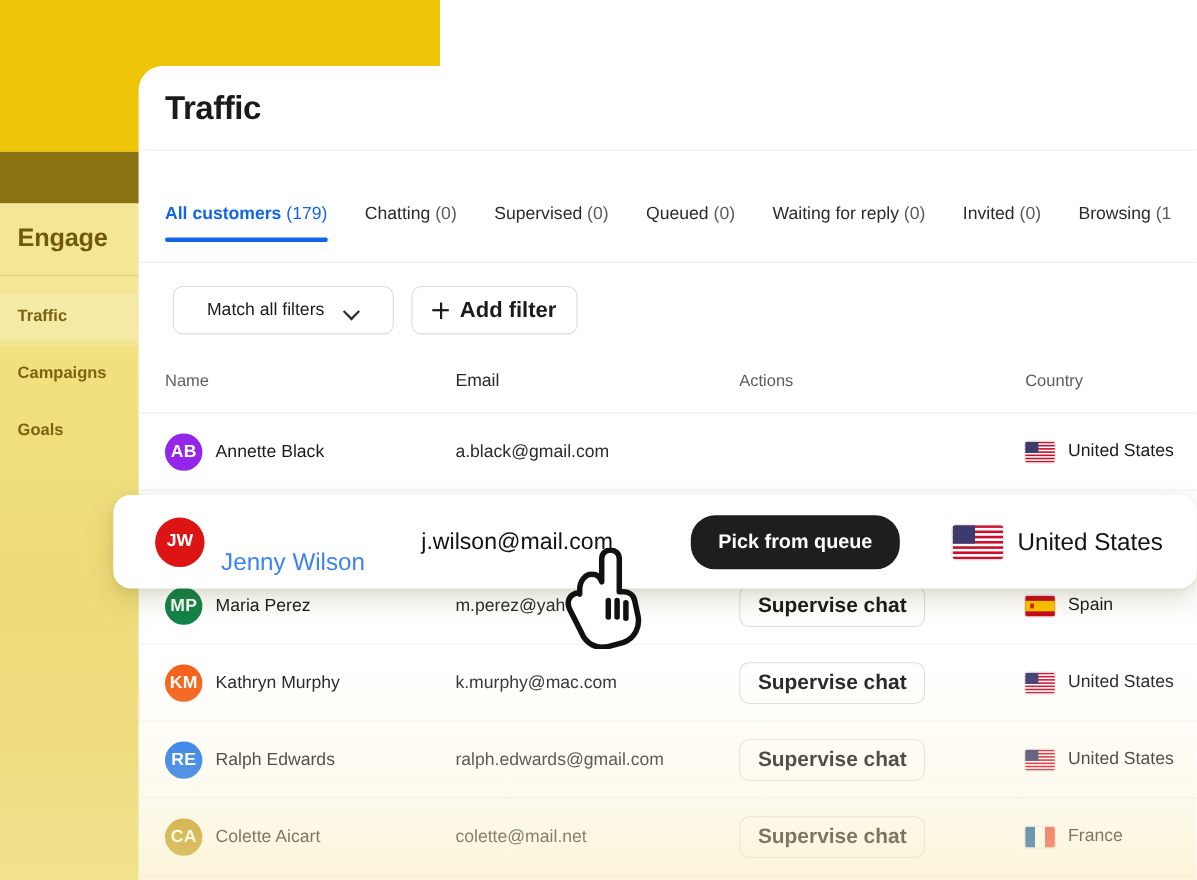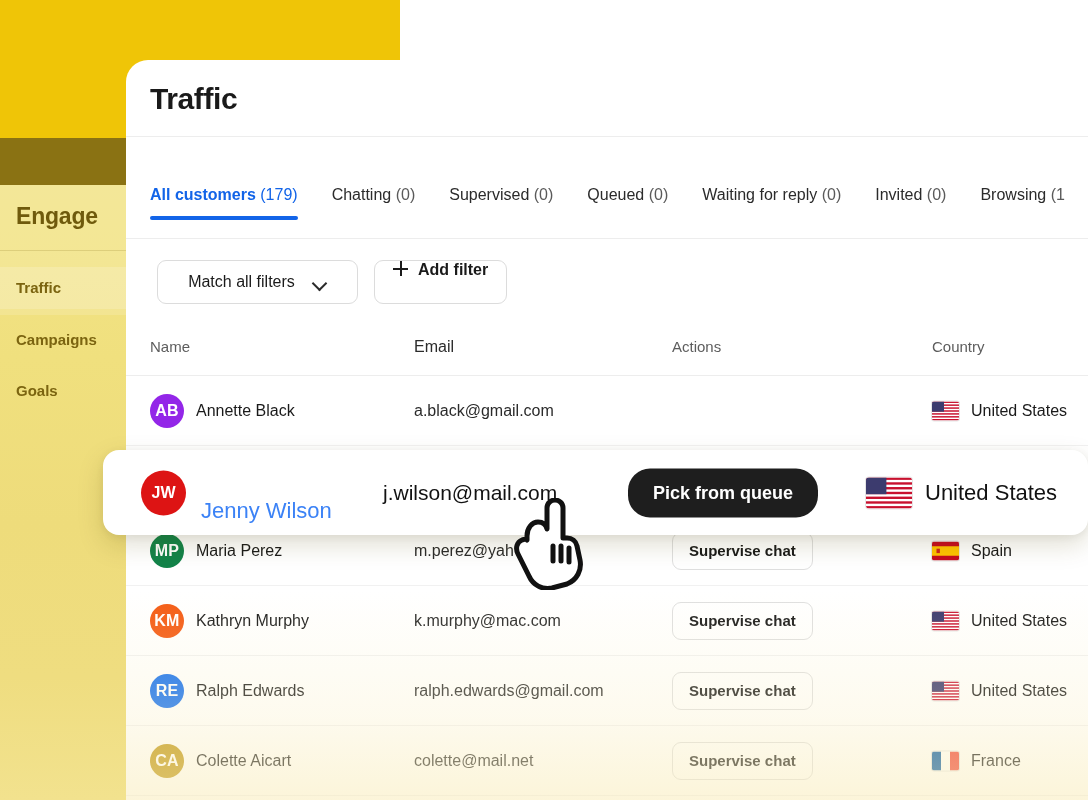--- a/index.html
+++ b/index.html
@@ -186,27 +186,28 @@
     content: "";
     position: absolute;
     left: 1px; top: 0;
     width: 9px; height: 9px;
     border-right: 2px solid #2B2B2B;
     border-bottom: 2px solid #2B2B2B;
     transform: rotate(45deg);
   }
   .btn-addfilter {
     display: flex;
+    align-items: center;
     gap: 10px;
     height: 44px;
     padding: 0 18px;
     background: #fff;
     border: 1px solid #DCDCDC;
     border-radius: 9px;
-    font-size: 16px;
+    font-size: 20px;
     font-weight: 700;
     color: #1A1A1A;
     cursor: pointer;
   }
   .plus {
     position: relative;
     width: 15px; height: 15px;
     flex: none;
   }
   .plus::before, .plus::after {
@@ -294,21 +295,21 @@
     vertical-align: top;
     margin-left: 8px;
   }
   .btn-outline {
     height: 38px;
     padding: 0 16px;
     background: #fff;
     color: #1A1A1A;
     border: 1px solid #DFDFDF;
     border-radius: 9px;
-    font-size: 15px;
+    font-size: 19px;
     font-weight: 700;
     cursor: pointer;
     font-family: inherit;
   }
 
   
   .highlight-card {
     position: absolute;
     left: 103px; top: 450px;
     width: 985px;

